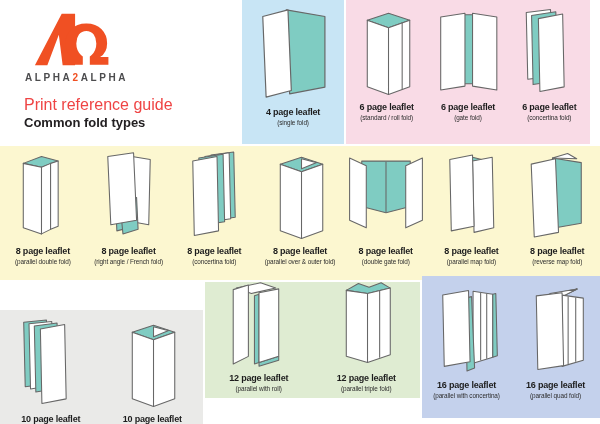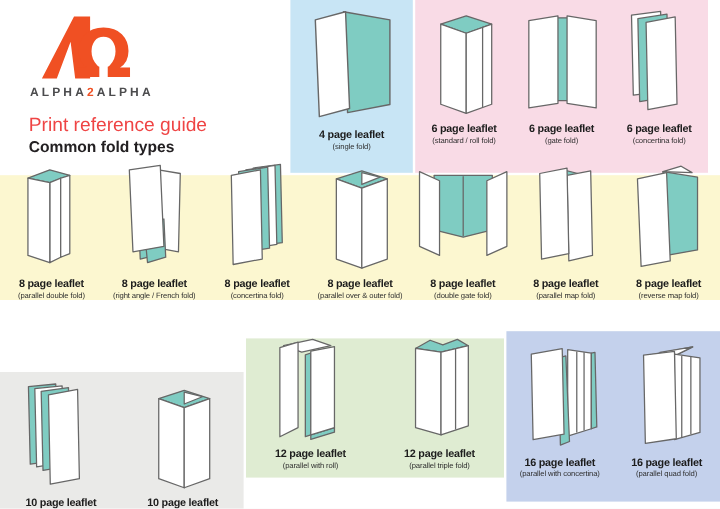--- a/index.html
+++ b/index.html
@@ -12,21 +12,21 @@
   .logo-block{position:absolute;left:0;top:0;width:242px;height:144px;background:#ffffff;}
   .logo-mark{position:absolute;left:33px;top:11px;width:88px;height:57px;}
   .logo-word{position:absolute;left:25px;top:72px;font-size:10px;letter-spacing:2.6px;color:#4c4c4e;font-weight:bold;white-space:nowrap;}
   .logo-word .two{color:#f05023;}
   .guide-title{position:absolute;left:24px;top:96px;font-size:16px;color:#ef4444;white-space:nowrap;}
   .guide-subtitle{position:absolute;left:24px;top:115px;font-size:13px;font-weight:bold;color:#232022;white-space:nowrap;}
   
   .sec{position:absolute;display:flex;align-items:center;}
   #sec-leaflet-4-page {left:242px;top:0;width:102px;height:144px;}
   #sec-leaflet-6-page {left:346px;top:0;width:244px;height:144px;}
-  #sec-leaflet-8-page {left:0;top:146px;width:600px;height:104px;}
+  #sec-leaflet-8-page {left:0;top:146px;width:600px;height:134px;}
   #sec-leaflet-10-page{left:0;top:282px;width:203px;height:142px;margin-top:28px;}
   #sec-leaflet-12-page{left:205px;top:282px;width:215px;height:116px;}
   #sec-leaflet-16-page{left:422px;top:276px;width:178px;height:142px;}
   .fold-item{flex:1 1 0;display:flex;flex-direction:column;align-items:center;justify-content:flex-end;padding-bottom:9px;min-width:0;}
   #sec-leaflet-4-page .fold-item,#sec-leaflet-6-page .fold-item{padding-bottom:14px;}
   .fold-diagram{width:76px;height:91px;margin-bottom:3px;overflow:visible;}
   #sec-leaflet-4-page .fold-diagram{width:84px;height:101px;}
   .fold-title{font-size:9px;font-weight:bold;color:#1d1d1d;letter-spacing:-0.2px;white-space:nowrap;line-height:11px;}
   .fold-sub{font-size:6.4px;color:#2e2e2e;letter-spacing:-0.1px;white-space:nowrap;line-height:8px;margin-top:1px;}
 </style>

